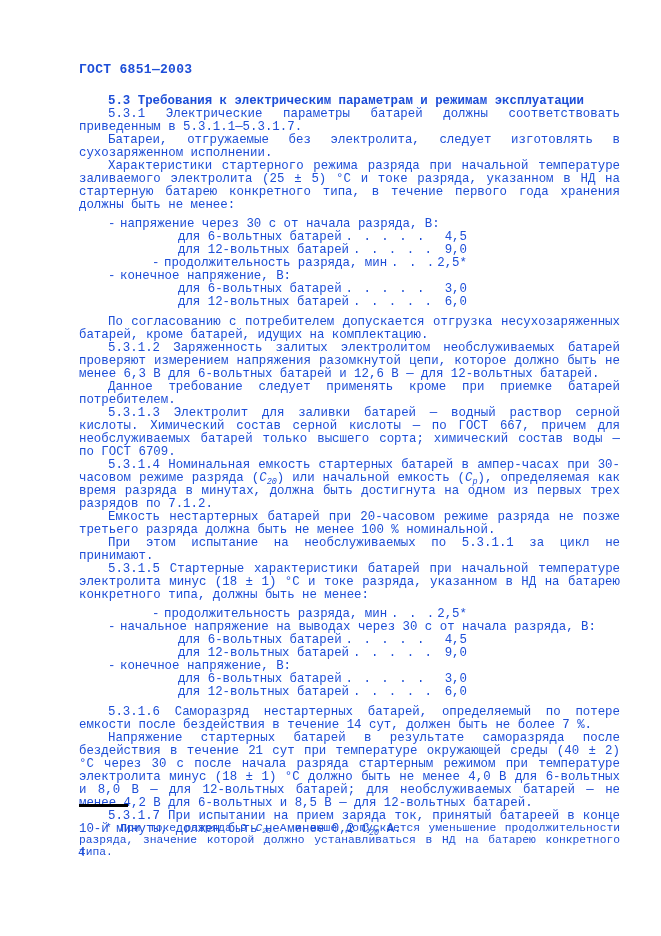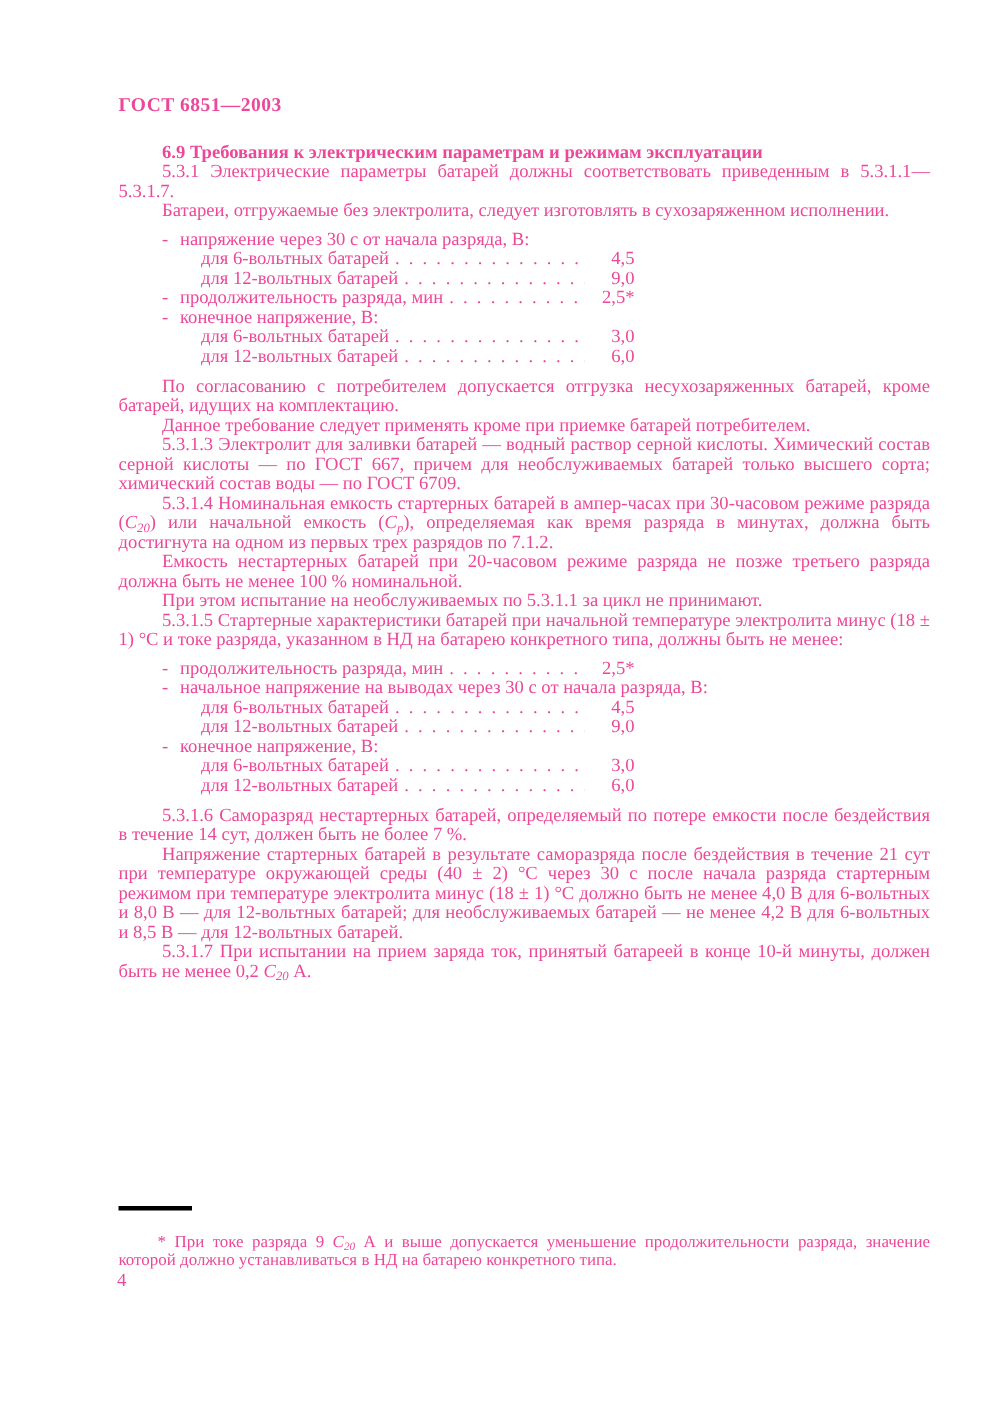--- a/index.html
+++ b/index.html
@@ -1,22 +1,22 @@
 <!DOCTYPE html>
 <html><head>
 <meta charset="utf-8">
 <style>
   html, body { margin: 0; padding: 0; background: #ffffff; }
   .page {
     position: relative;
     width: 661px;
     height: 936px;
     background: #ffffff;
-    color: #ec4899;
-    font-family: Liberation Serif, serif;
+    color: #1d4ed8;
+    font-family: Liberation Mono, monospace;
     overflow: hidden;
   }
   .doc-header {
     position: absolute;
     left: 79px;
     top: 62px;
     font-size: 13px;
     font-weight: bold;
     letter-spacing: 0.3px;
   }
@@ -31,21 +31,21 @@
   }
   .content p { margin: 0; text-indent: 29px; }
   .heading { font-weight: bold; }
   .cvar { font-style: italic; }
   sub { font-size: 8.5px; line-height: 0; vertical-align: -2.5px; }
   .vlist { margin: 6px 0 7px 29px; text-align: left; }
   .vrow { display: flex; align-items: baseline; }
   .vrow .marker { flex: none; width: 12px; }
   .vrow .lbl { flex: none; white-space: nowrap; }
   .vrow.sub { padding-left: 26px; box-sizing: border-box; }
-  .vrow.has-value { width: 315px; }
+  .vrow.has-value { width: 315px; margin-left: 44px; }
   .leader {
     flex: 1 1 auto;
     overflow: hidden;
     white-space: nowrap;
     margin: 0 3px 0 4px;
     letter-spacing: 1.5px;
   }
   .val { flex: none; width: 30px; text-align: right; }
   .footnote-rule {
     position: absolute;
@@ -75,24 +75,25 @@
 </style>
 </head>
 <body>
 
 <div class="page">
 
   <div class="doc-header">ГОСТ 6851—2003</div>
 
   <div class="content">
 
-    <p class="heading">6.9 Требования к электрическим параметрам и режимам эксплуатации</p>
+    <p class="heading">5.3 Требования к электрическим параметрам и режимам эксплуатации</p>
 
     <p>5.3.1 Электрические параметры батарей должны соответствовать приведенным в 5.3.1.1—5.3.1.7.</p>
     <p>Батареи, отгружаемые без электролита, следует изготовлять в сухозаряженном исполнении.</p>
+    <p>Характеристики стартерного режима разряда при начальной температуре заливаемого электролита (25 ± 5) °С и токе разряда, указанном в НД на стартерную батарею конкретного типа, в течение первого года хранения должны быть не менее:</p>
 
     <div class="vlist">
       <div class="vrow">
         <span class="marker">-</span>
         <span class="lbl">напряжение через 30 с от начала разряда, В:</span>
       </div>
       <div class="vrow sub has-value">
         <span class="lbl">для 6-вольтных батарей</span>
         <span class="leader">. . . . . . . . . . . . . . . . . . . . . . . . . . . . . . . . . . . . . . . . . . . . . . . . . . . . . . . . . . . . . . . . . . . . . . . . . . . . . . . . . . . .</span>
         <span class="val">4,5</span>
@@ -118,20 +119,21 @@
         <span class="val">3,0</span>
       </div>
       <div class="vrow sub has-value">
         <span class="lbl">для 12-вольтных батарей</span>
         <span class="leader">. . . . . . . . . . . . . . . . . . . . . . . . . . . . . . . . . . . . . . . . . . . . . . . . . . . . . . . . . . . . . . . . . . . . . . . . . . . . . . . . . . . .</span>
         <span class="val">6,0</span>
       </div>
     </div>
 
     <p>По согласованию с потребителем допускается отгрузка несухозаряженных батарей, кроме батарей, идущих на комплектацию.</p>
+    <p>5.3.1.2 Заряженность залитых электролитом необслуживаемых батарей проверяют измерением напряжения разомкнутой цепи, которое должно быть не менее 6,3 В для 6-вольтных батарей и 12,6 В — для 12-вольтных батарей.</p>
     <p>Данное требование следует применять кроме при приемке батарей потребителем.</p>
     <p>5.3.1.3 Электролит для заливки батарей — водный раствор серной кислоты. Химический состав серной кислоты — по ГОСТ 667, причем для необслуживаемых батарей только высшего сорта; химический состав воды — по ГОСТ 6709.</p>
 
     <p><span>5.3.1.4 Номинальная емкость стартерных батарей в ампер-часах при 30-часовом режиме разряда (</span><span class="cvar"><span>C</span><sub>20</sub></span><span>) или начальной емкость (</span><span class="cvar"><span>C</span><sub>р</sub></span><span>), определяемая как время разряда в минутах, должна быть достигнута на одном из первых трех разрядов по 7.1.2.</span></p>
 
     <p>Емкость нестартерных батарей при 20-часовом режиме разряда не позже третьего разряда должна быть не менее 100 % номинальной.</p>
     <p>При этом испытание на необслуживаемых по 5.3.1.1 за цикл не принимают.</p>
     <p>5.3.1.5 Стартерные характеристики батарей при начальной температуре электролита минус (18 ± 1) °С и токе разряда, указанном в НД на батарею конкретного типа, должны быть не менее:</p>
 
     <div class="vlist">

